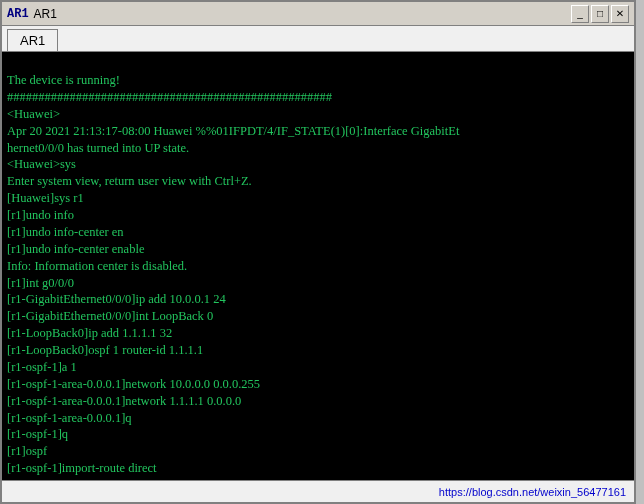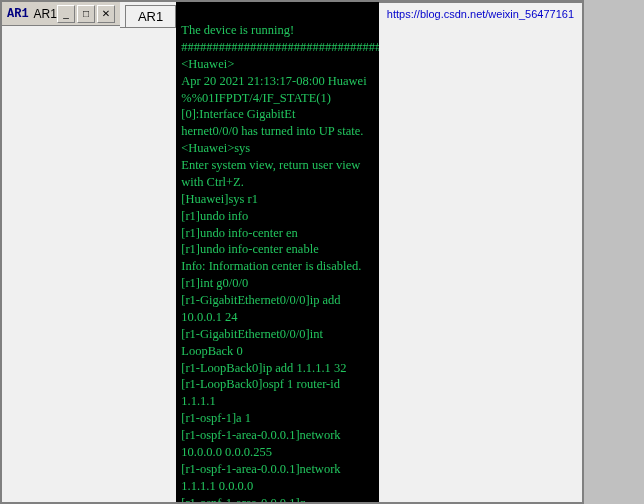--- a/index.html
+++ b/index.html
@@ -10,24 +10,25 @@
 
     body {
       width: 644px;
       height: 504px;
       background: #c0c0c0;
       font-family: 'Courier New', Courier, monospace;
       overflow: hidden;
     }
 
     .window {
-      width: 584px;
+      width: 636px;
       height: 504px;
       border: 2px solid #808080;
       display: flex;
+      flex-direction: column;
       background: #f0f0f0;
     }
 
     .title-bar {
       background: #d4d0c8;
       border-bottom: 1px solid #808080;
       display: flex;
       align-items: center;
       justify-content: space-between;
       padding: 3px 5px;

